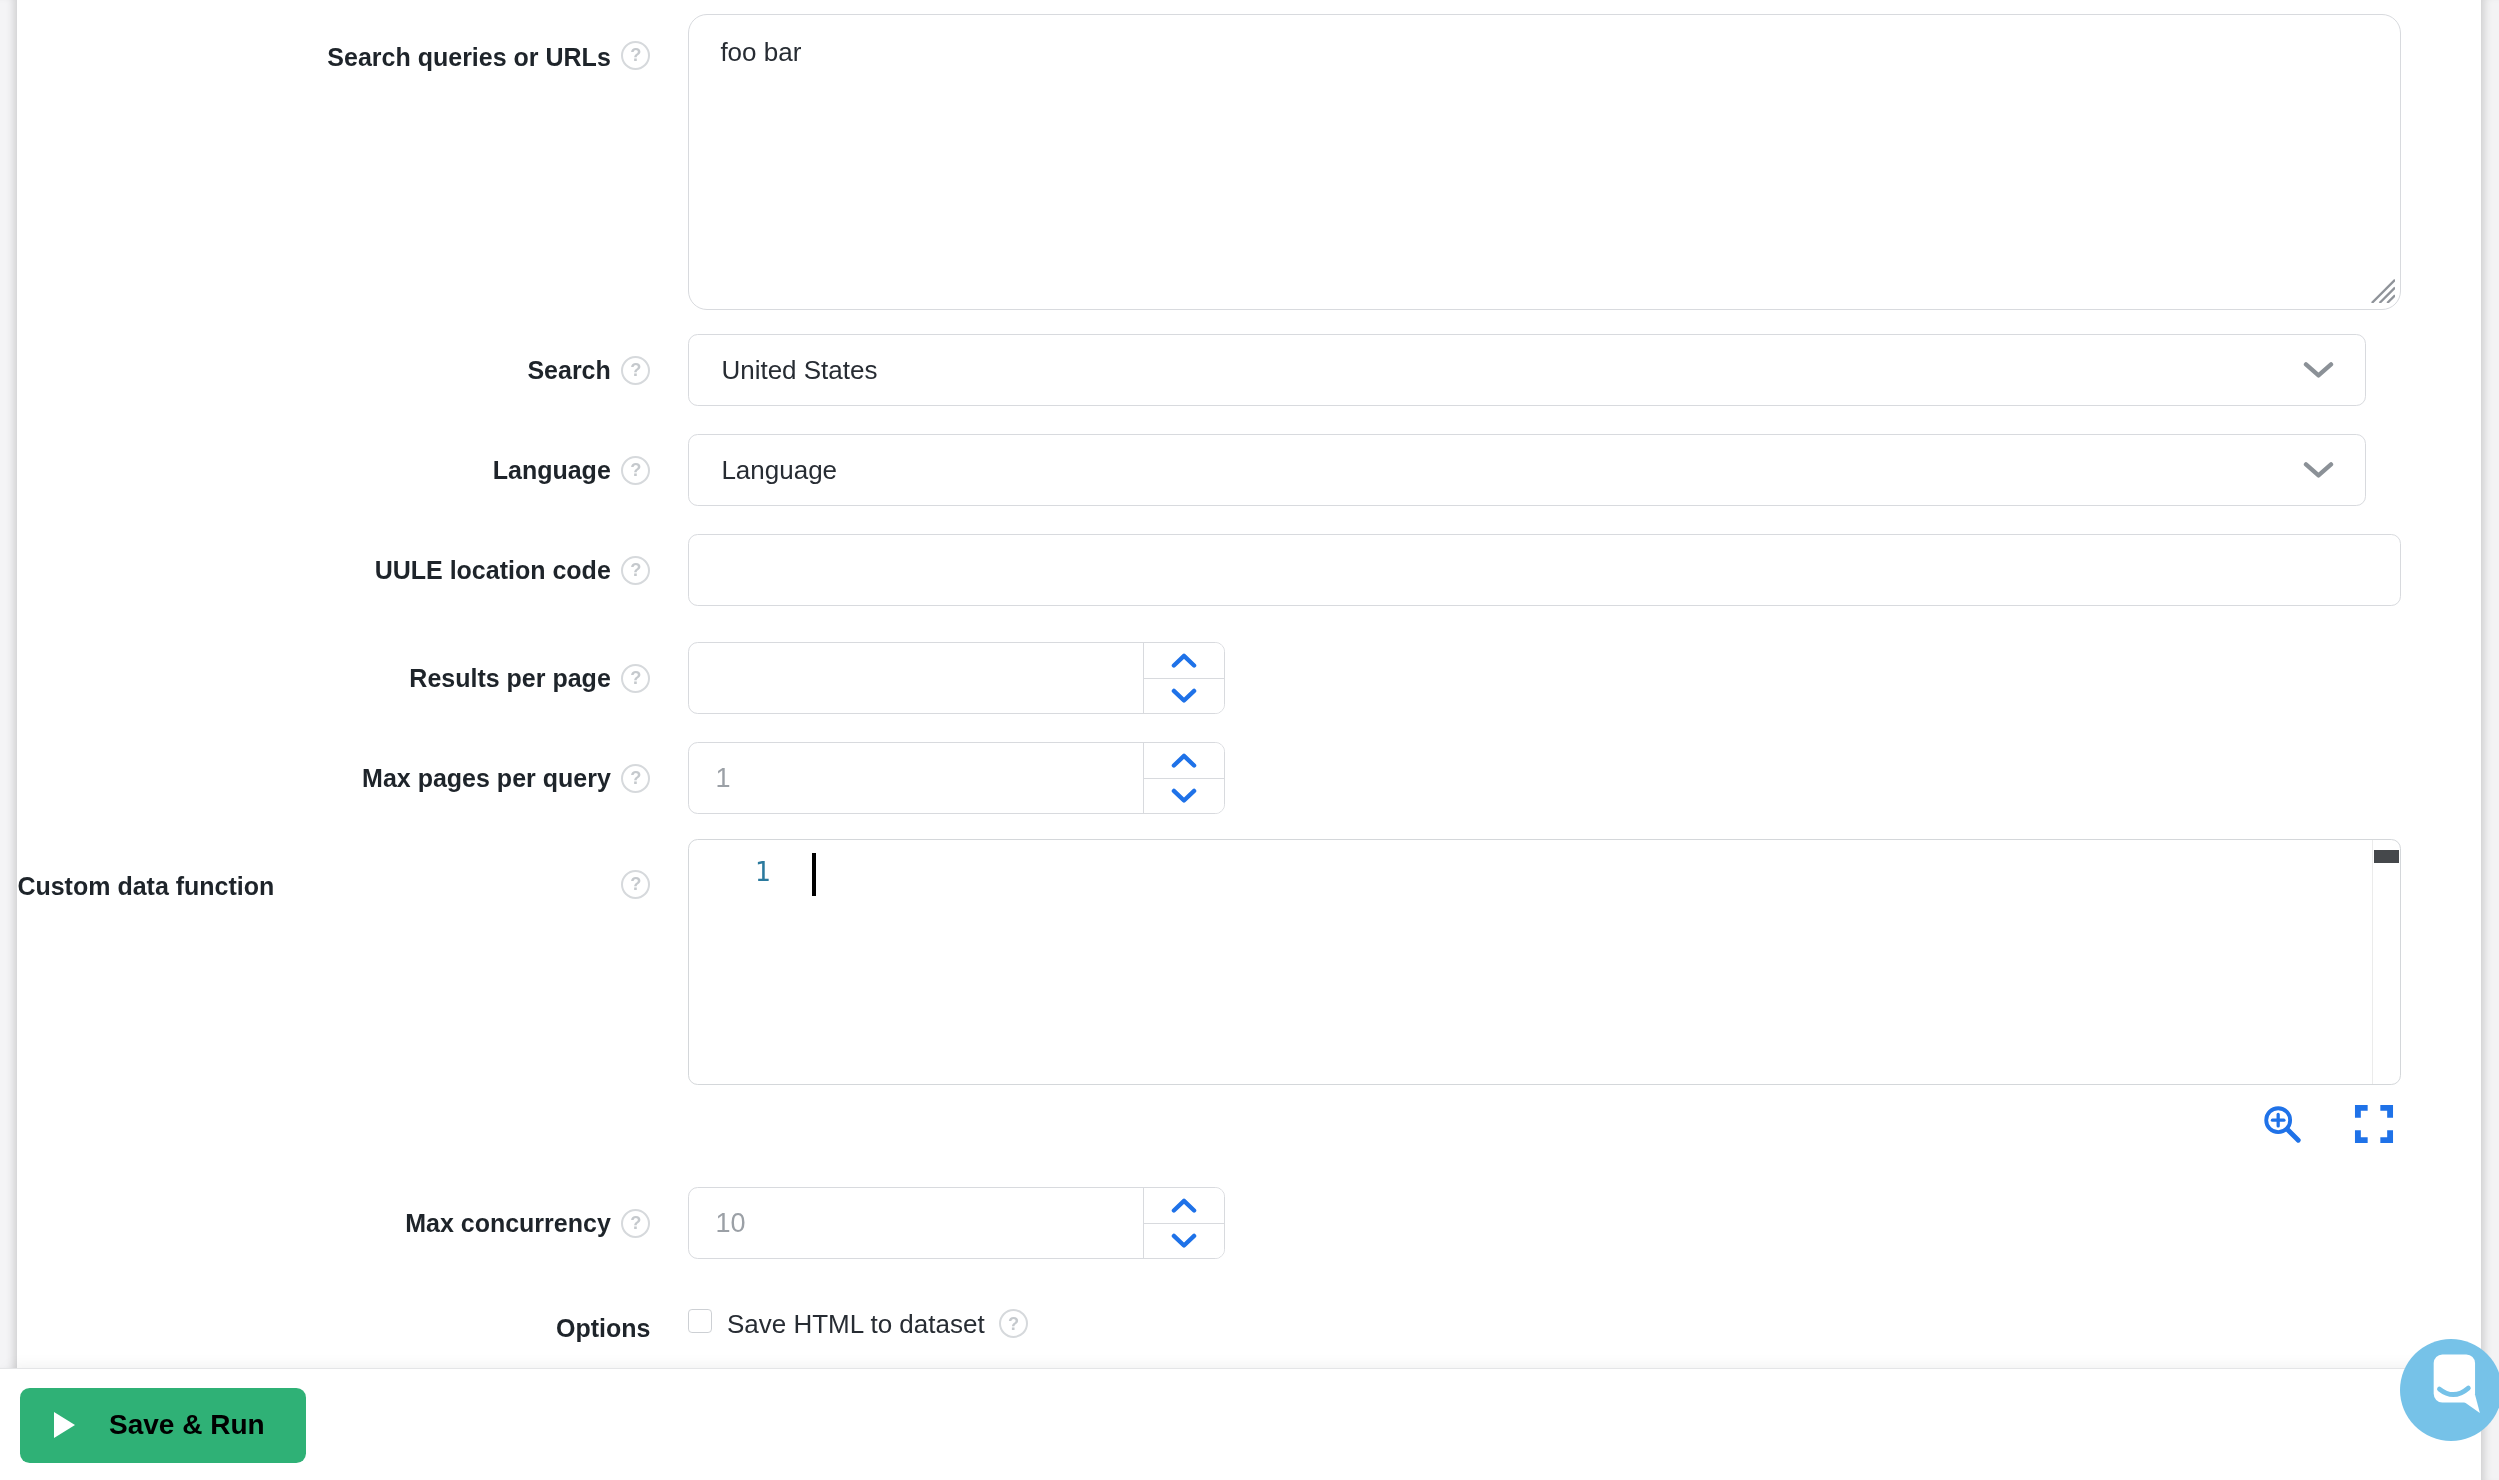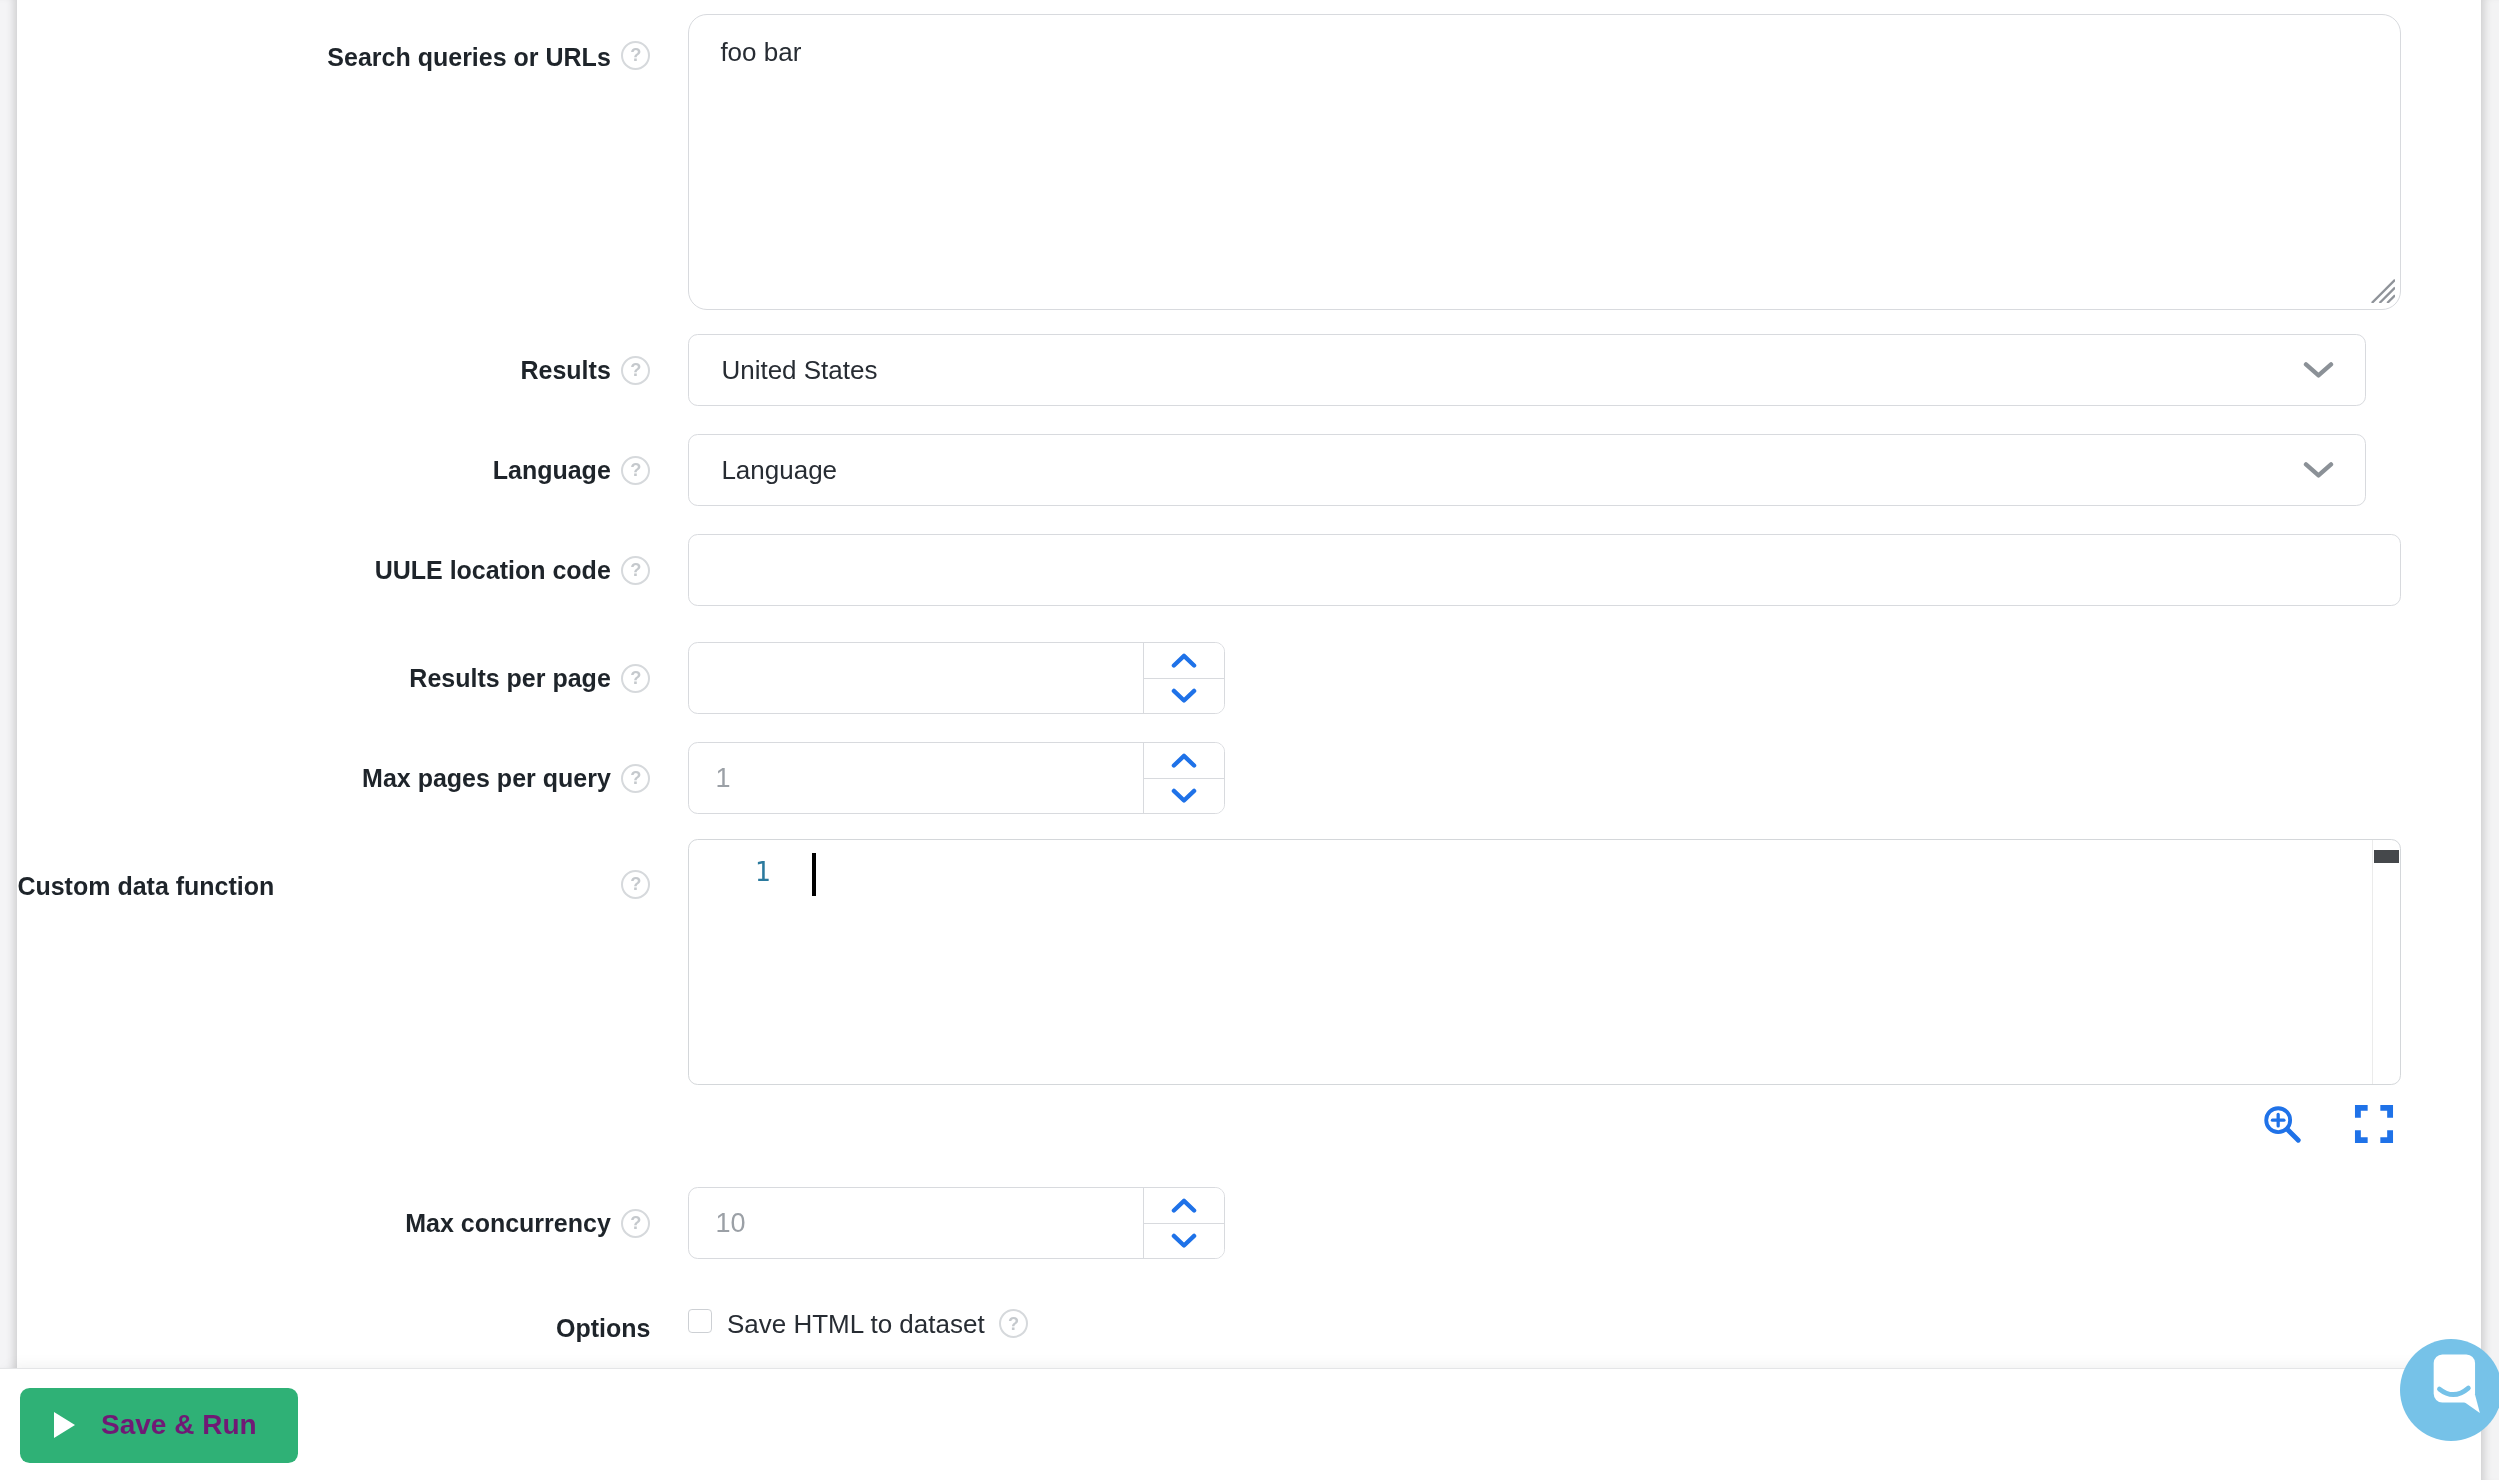--- a/index.html
+++ b/index.html
@@ -150,22 +150,22 @@
     position: absolute; left: 0; top: 1368px;
     width: 2500px; height: 113px;
     background: #ffffff;
     border-top: 1.9px solid #e4e5e7;
     box-shadow: 0 -9.7px 15.4px -9.7px rgba(0,0,0,0.08);
     display: flex; align-items: center;
     padding-left: 20px;
     z-index: 4;
   }
   .save-run {
-    display: flex; align-items: center; gap: 26px;
-    background: #2fb176; color: #701a75;
+    display: flex; align-items: center; gap: 34px;
+    background: #2fb176; color: #000000;
     border: none; border-radius: 9.7px;
     height: 75px; padding: 0 41px 0 34px;
     font-family: "Liberation Sans", sans-serif;
     font-size: 28px; font-weight: bold;
     cursor: pointer;
   }
 
   .chat-bubble {
     position: absolute; left: 2400px; top: 1339px;
     width: 102px; height: 102px; z-index: 6; cursor: pointer;
@@ -206,21 +206,21 @@
               <line x1="12" y1="28" x2="28" y2="12"></line>
               <line x1="20" y1="28" x2="28" y2="20"></line>
             </g>
           </svg>
         </div>
       </div>
     </div>
 
     <div class="row r-country">
       <div class="label-cell">
-        <span class="field-label">Results</span>
+        <span class="field-label">Search</span>
         <span class="help">?</span>
       </div>
       <div class="control">
         <div class="select">
           <span class="select-value">United States</span>
           <svg width="31" height="18.3" viewBox="0 0 32 19">
             <polyline points="3,3.5 16,15 29,3.5" fill="none" stroke="#8b9197" stroke-width="4.5" stroke-linecap="round" stroke-linejoin="round"></polyline>
           </svg>
         </div>
       </div>

